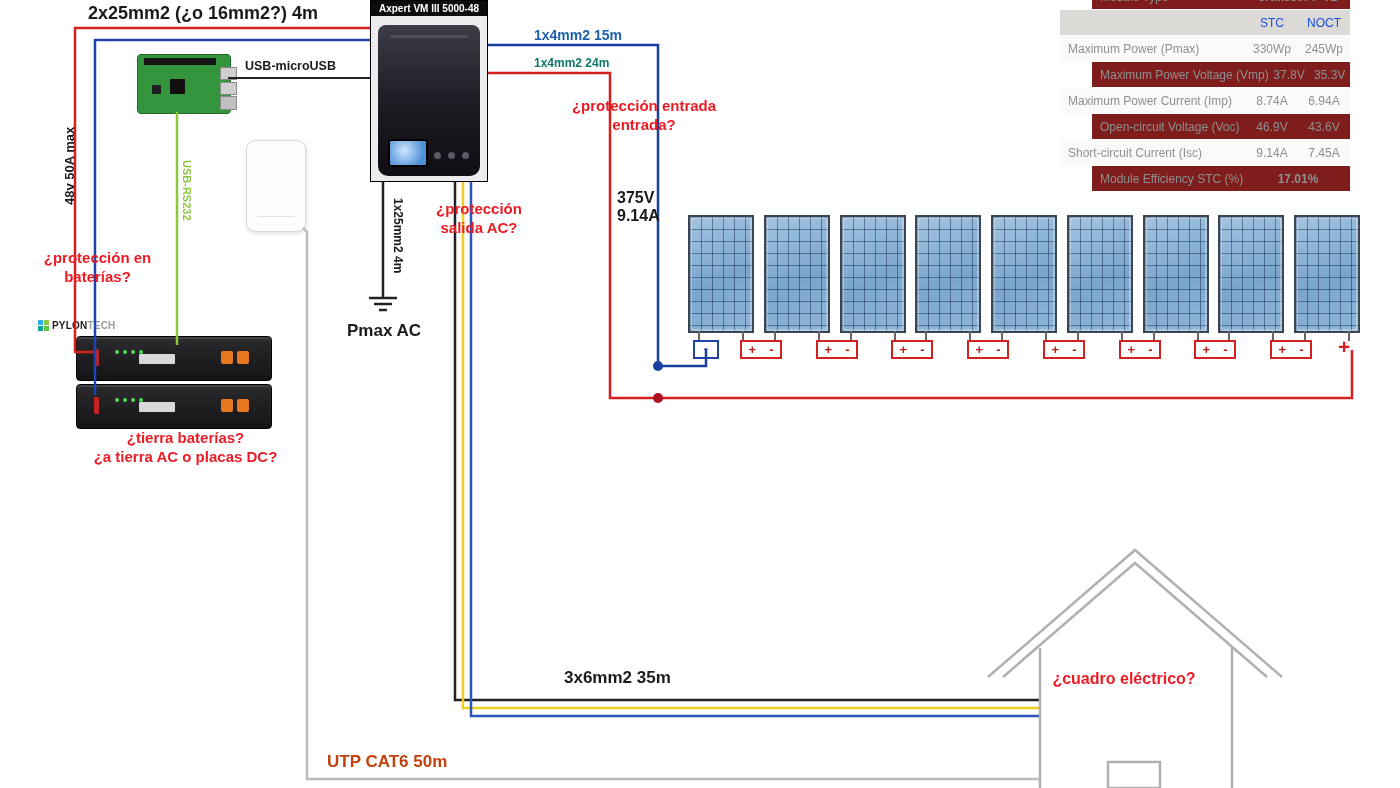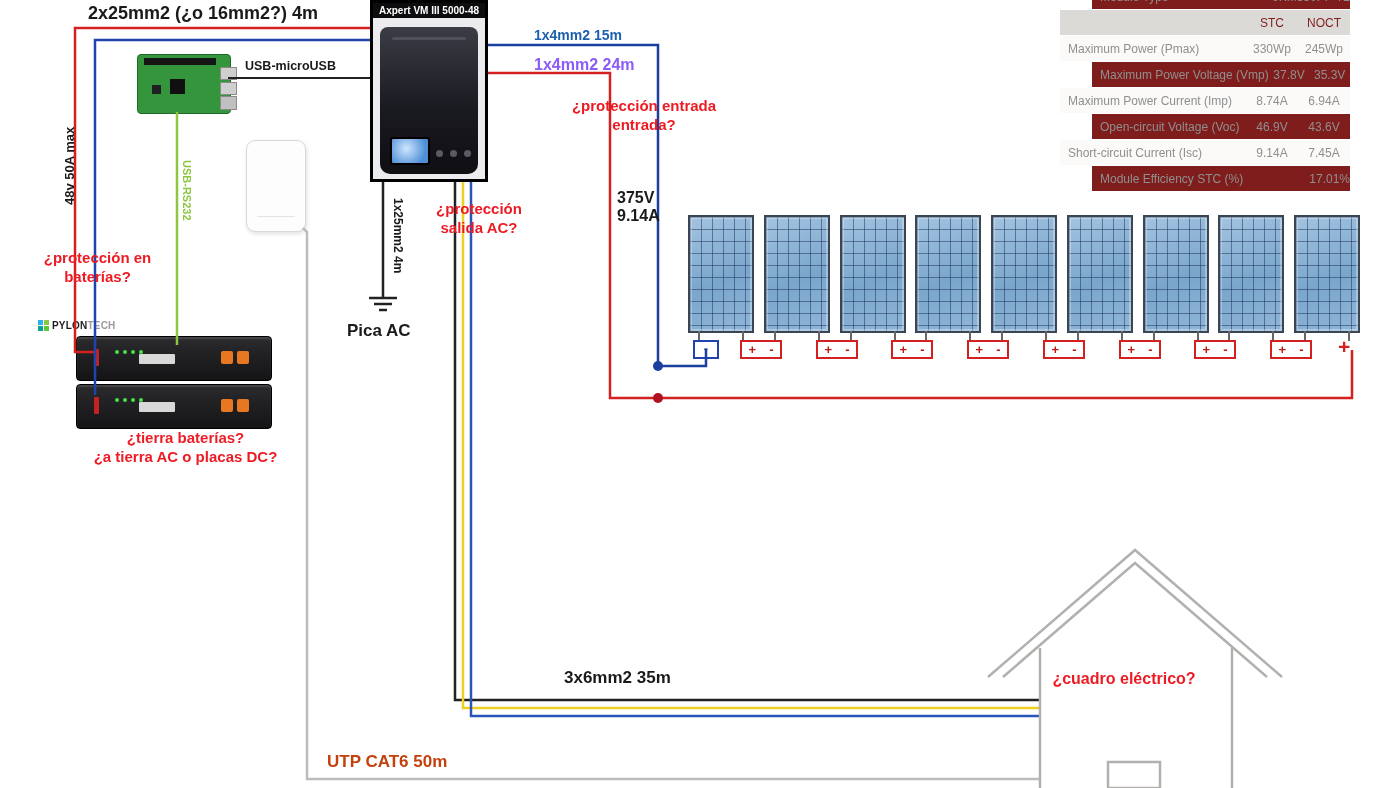--- a/index.html
+++ b/index.html
@@ -14,21 +14,21 @@
      text-align:center;line-height:1.25;}
   
   .lbl{position:absolute;z-index:5;font-weight:bold;color:#1a1a1a;white-space:nowrap;}
 
   .v48{left:62px;top:205px;transform:rotate(-90deg);transform-origin:top left;font-size:13px;}
   .vrs232{left:181px;top:160px;writing-mode:vertical-rl;color:#8dc63f;font-size:11px;}
   .vgnd{left:391px;top:198px;writing-mode:vertical-rl;font-size:12px;}
 
   
   .inverter{position:absolute;left:370px;top:0;width:118px;height:182px;z-index:2;
-            background:#ececee;border:3px solid #000000;box-sizing:border-box;}
+            background:#ececee;border:1px solid #000000;box-sizing:border-box;}
   .inv-title{height:15px;background:#0d0d10;color:#fff;font-size:10px;font-weight:bold;
              line-height:15px;text-align:center;white-space:nowrap;}
   .inv-face{position:absolute;left:7px;right:7px;top:24px;bottom:5px;border-radius:8px 8px 10px 10px;
             background:linear-gradient(180deg,#3c3c46 0%,#1a1a21 55%,#0e0e13 100%);}
   .inv-lcd{position:absolute;left:10px;bottom:9px;width:36px;height:24px;border:2px solid #000;
            border-radius:3px;background:radial-gradient(circle at 40% 40%,#cfe6ff,#4e8fd6 75%);}
   .inv-btn{position:absolute;width:7px;height:7px;border-radius:50%;background:#5a5a64;bottom:17px;}
   .inv-b1{left:56px}.inv-b2{left:70px}.inv-b3{left:84px}
   .inv-slot{position:absolute;left:12px;right:12px;top:10px;height:3px;background:#50505c;border-radius:2px;}
 
@@ -80,24 +80,24 @@
   .term-row{position:absolute;left:688px;top:340px;width:672px;height:18px;z-index:2;}
   .term-neg{position:absolute;left:5px;top:0;width:22px;height:15px;border:2px solid #2143ae;color:#16348e;
             font-weight:bold;font-size:13px;line-height:14px;text-align:center;background:#fff;}
   .pair{position:absolute;top:0;width:38px;height:15px;border:2px solid #d42020;color:#c01818;background:#fff;
         font-weight:bold;font-size:13px;display:flex;justify-content:space-around;align-items:center;line-height:1;}
   .term-pos{position:absolute;left:650px;top:-5px;color:#d42020;font-weight:bold;font-size:21px;}
 
   
   .spec-table{position:absolute;left:1060px;top:-16px;width:290px;z-index:3;font-size:12px;color:#8f8f8f;}
   .srow{display:flex;align-items:center;height:25px;border-bottom:1px solid #fff;}
-  .srow.gray{background:#7f1d1d;margin-left:32px;} .srow.white{background:#fbfaf9;justify-content:flex-end;} .srow.header{background:#dcdad7;color:#7f1d1d;justify-content:flex-end;}
+  .srow.gray{background:#7f1d1d;margin-left:32px;} .srow.white{background:#fbfaf9;justify-content:flex-end;} .srow.header{background:#dcdad7;color:#1d4ed8;justify-content:flex-end;}
   .slabel{flex:1;padding-left:8px;white-space:nowrap;}
   .sv{width:52px;text-align:center;}
-  .svspan{width:104px;text-align:right;}
+  .svspan{width:104px;text-align:center;font-weight:bold;}
 </style>
 </head>
 <body>
 
 <div class="canvas">
 
   <svg class="wires" width="1400" height="788">
     <polyline points="370,28 75,28 75,352 95,352" stroke="#d42020" stroke-width="2.5" fill="none"></polyline>
     <polyline points="370,40 95,40 95,395" stroke="#2143ae" stroke-width="2.5" fill="none"></polyline>
     <line x1="228" y1="78" x2="370" y2="78" stroke="#222" stroke-width="2"></line>
@@ -268,29 +268,29 @@
     </div>
     <div class="srow gray">
       <div class="slabel">Module Efficiency STC (%)</div>
       <div class="svspan">17.01%</div>
     </div>
   </div>
 
   <div class="lbl" style="left:88px;top:3px;font-size:18px">2x25mm2 (¿o 16mm2?) 4m</div>
   <div class="lbl" style="left:245px;top:59px;font-size:12.5px">USB-microUSB</div>
   <div class="lbl" style="left:534px;top:27px;font-size:14px;color:#1b5fae">1x4mm2 15m</div>
-  <div class="lbl" style="left:534px;top:56px;font-size:16px;color:#8b5cf6">1x4mm2 24m</div>
+  <div class="lbl" style="left:534px;top:56px;font-size:12px;color:#0f766e">1x4mm2 24m</div>
   <div class="lbl v48">48v 50A max</div>
   <div class="lbl vrs232">USB-RS232</div>
   <div class="lbl vgnd">1x25mm2 4m</div>
   <div class="lbl" style="left:617px;top:189px;font-size:16px;line-height:1.15">
     <div>375V</div>
     <div>9.14A</div>
   </div>
-  <div class="lbl" style="left:347px;top:321px;font-size:17px">Pica AC</div>
+  <div class="lbl" style="left:347px;top:321px;font-size:17px">Pmax AC</div>
   <div class="lbl" style="left:564px;top:668px;font-size:17px">3x6mm2 35m</div>
   <div class="lbl" style="left:327px;top:752px;font-size:17px;color:#c2410c">UTP CAT6 50m</div>
 
   <div class="q" style="left:556px;top:97px;width:176px">
     <div>¿protección entrada</div>
     <div>entrada?</div>
   </div>
   <div class="q" style="left:424px;top:200px;width:110px">
     <div>¿protección</div>
     <div>salida AC?</div>

